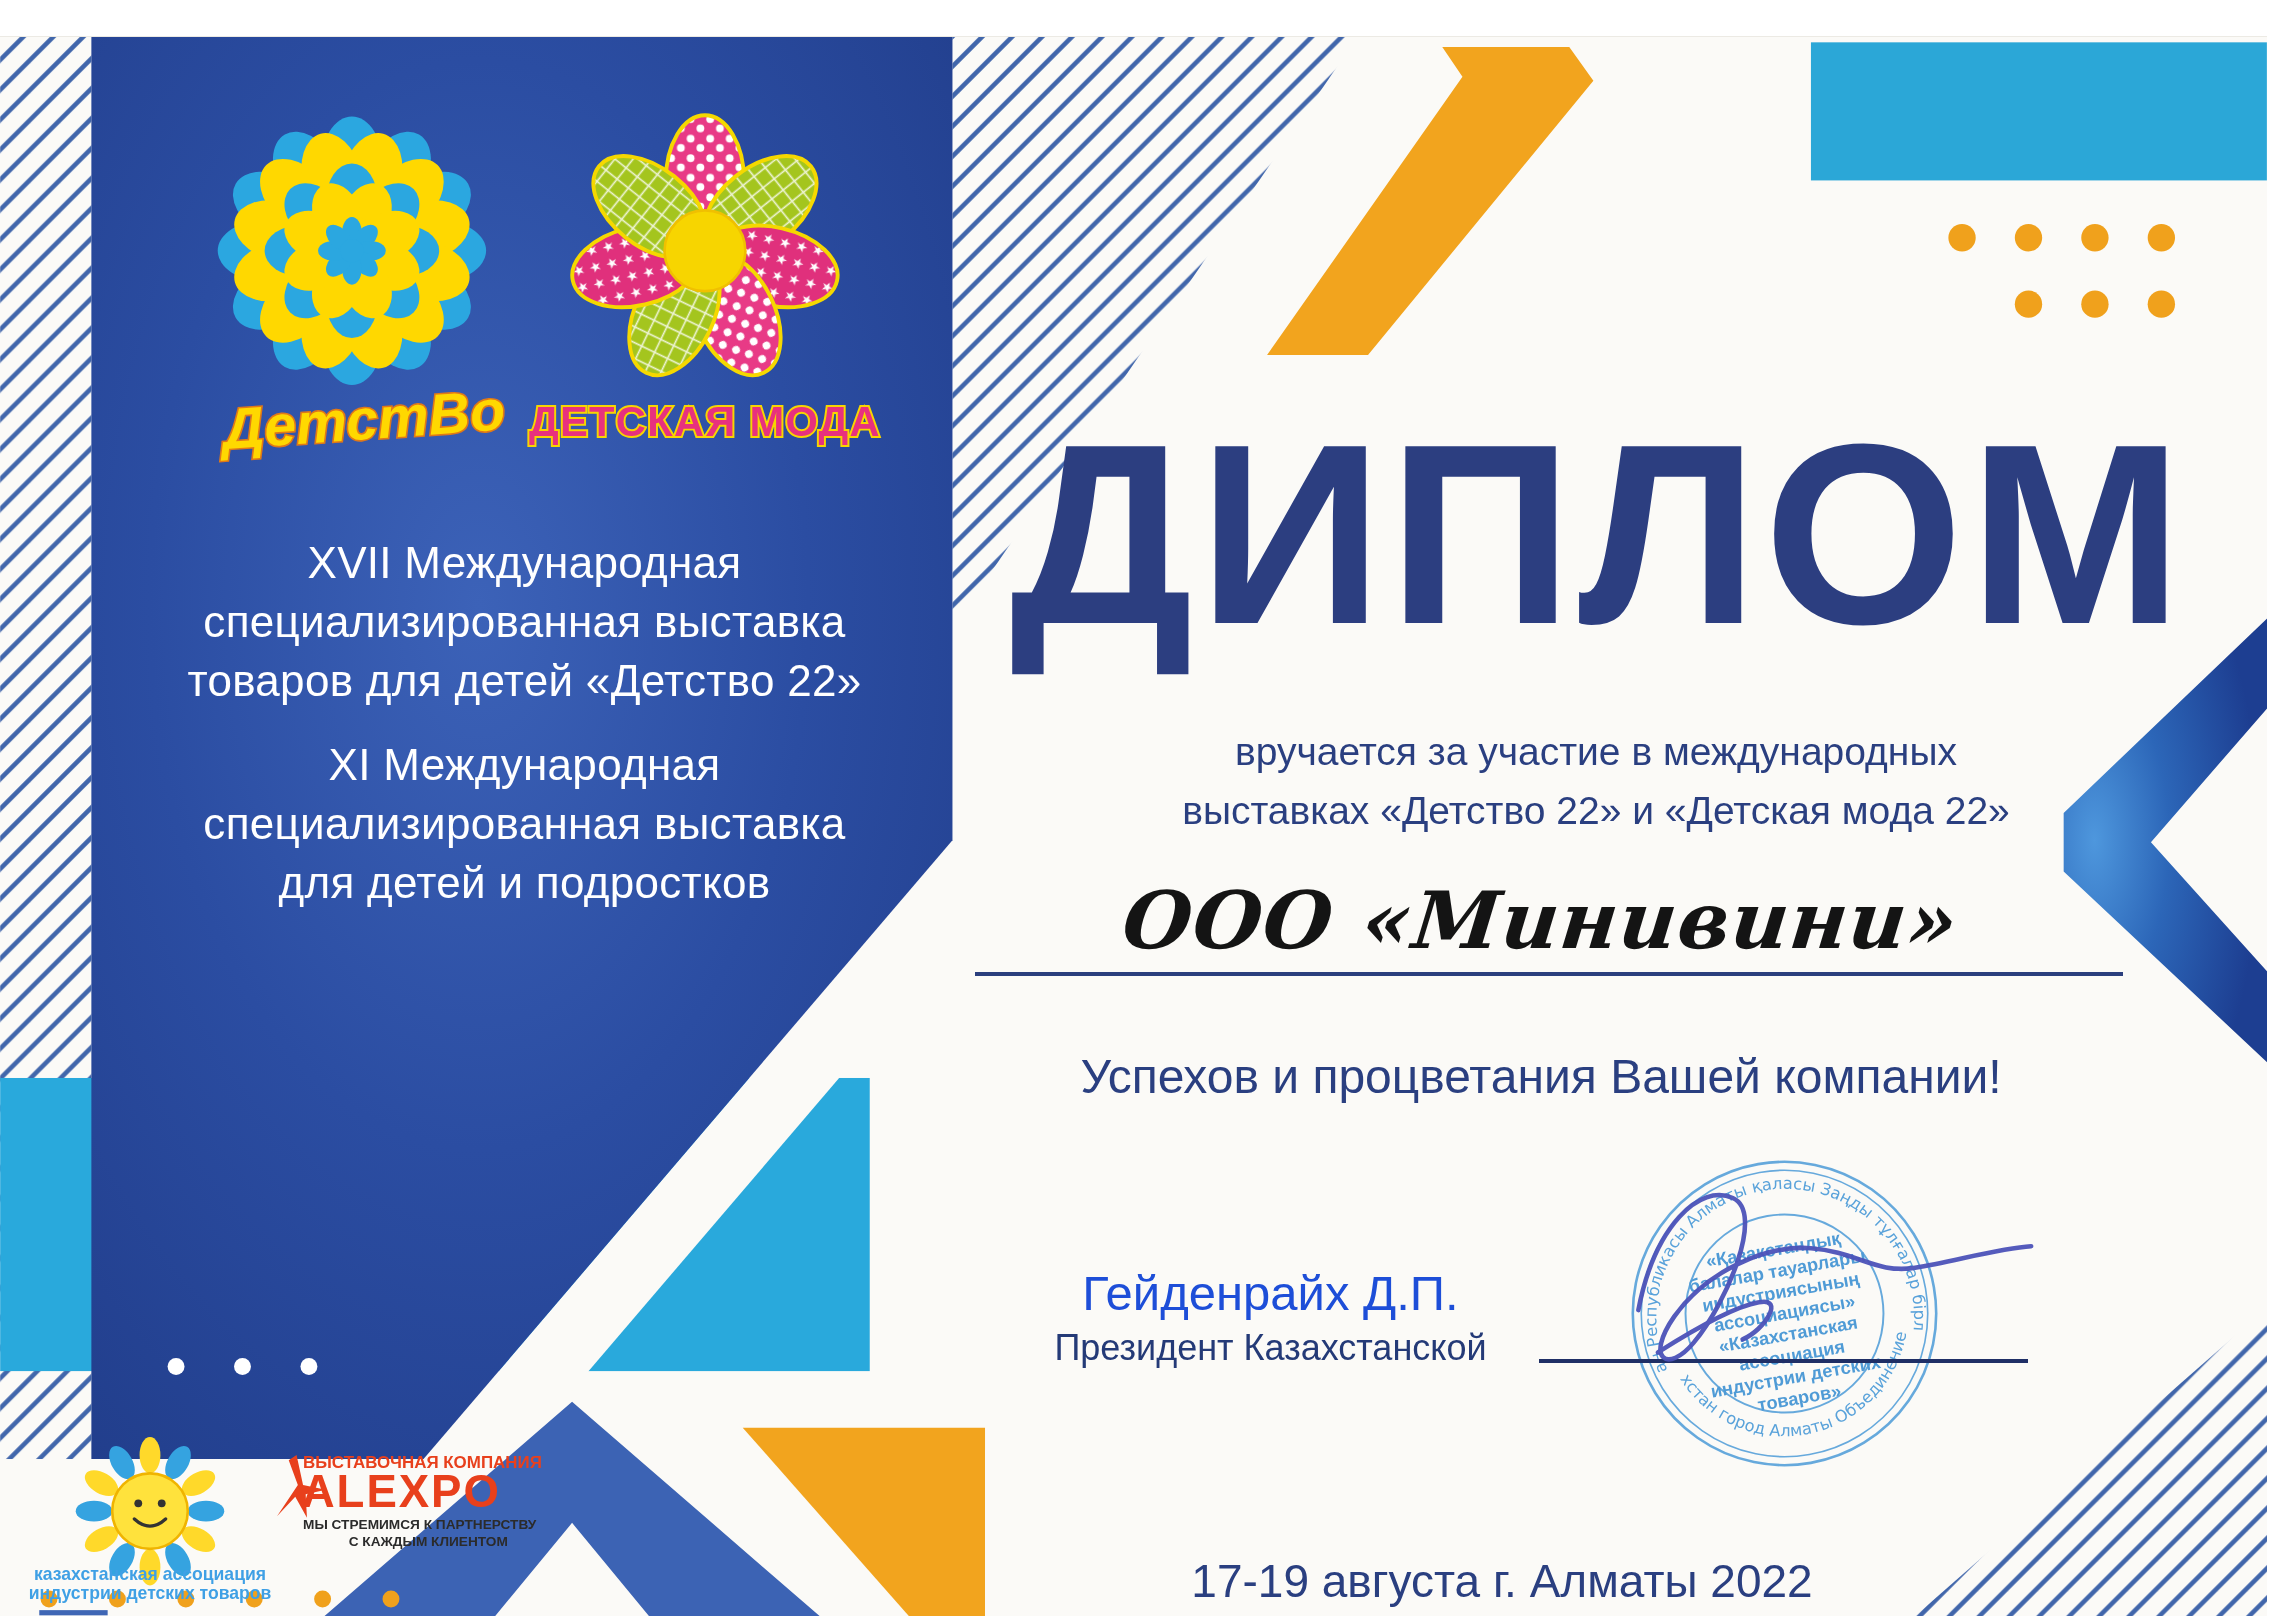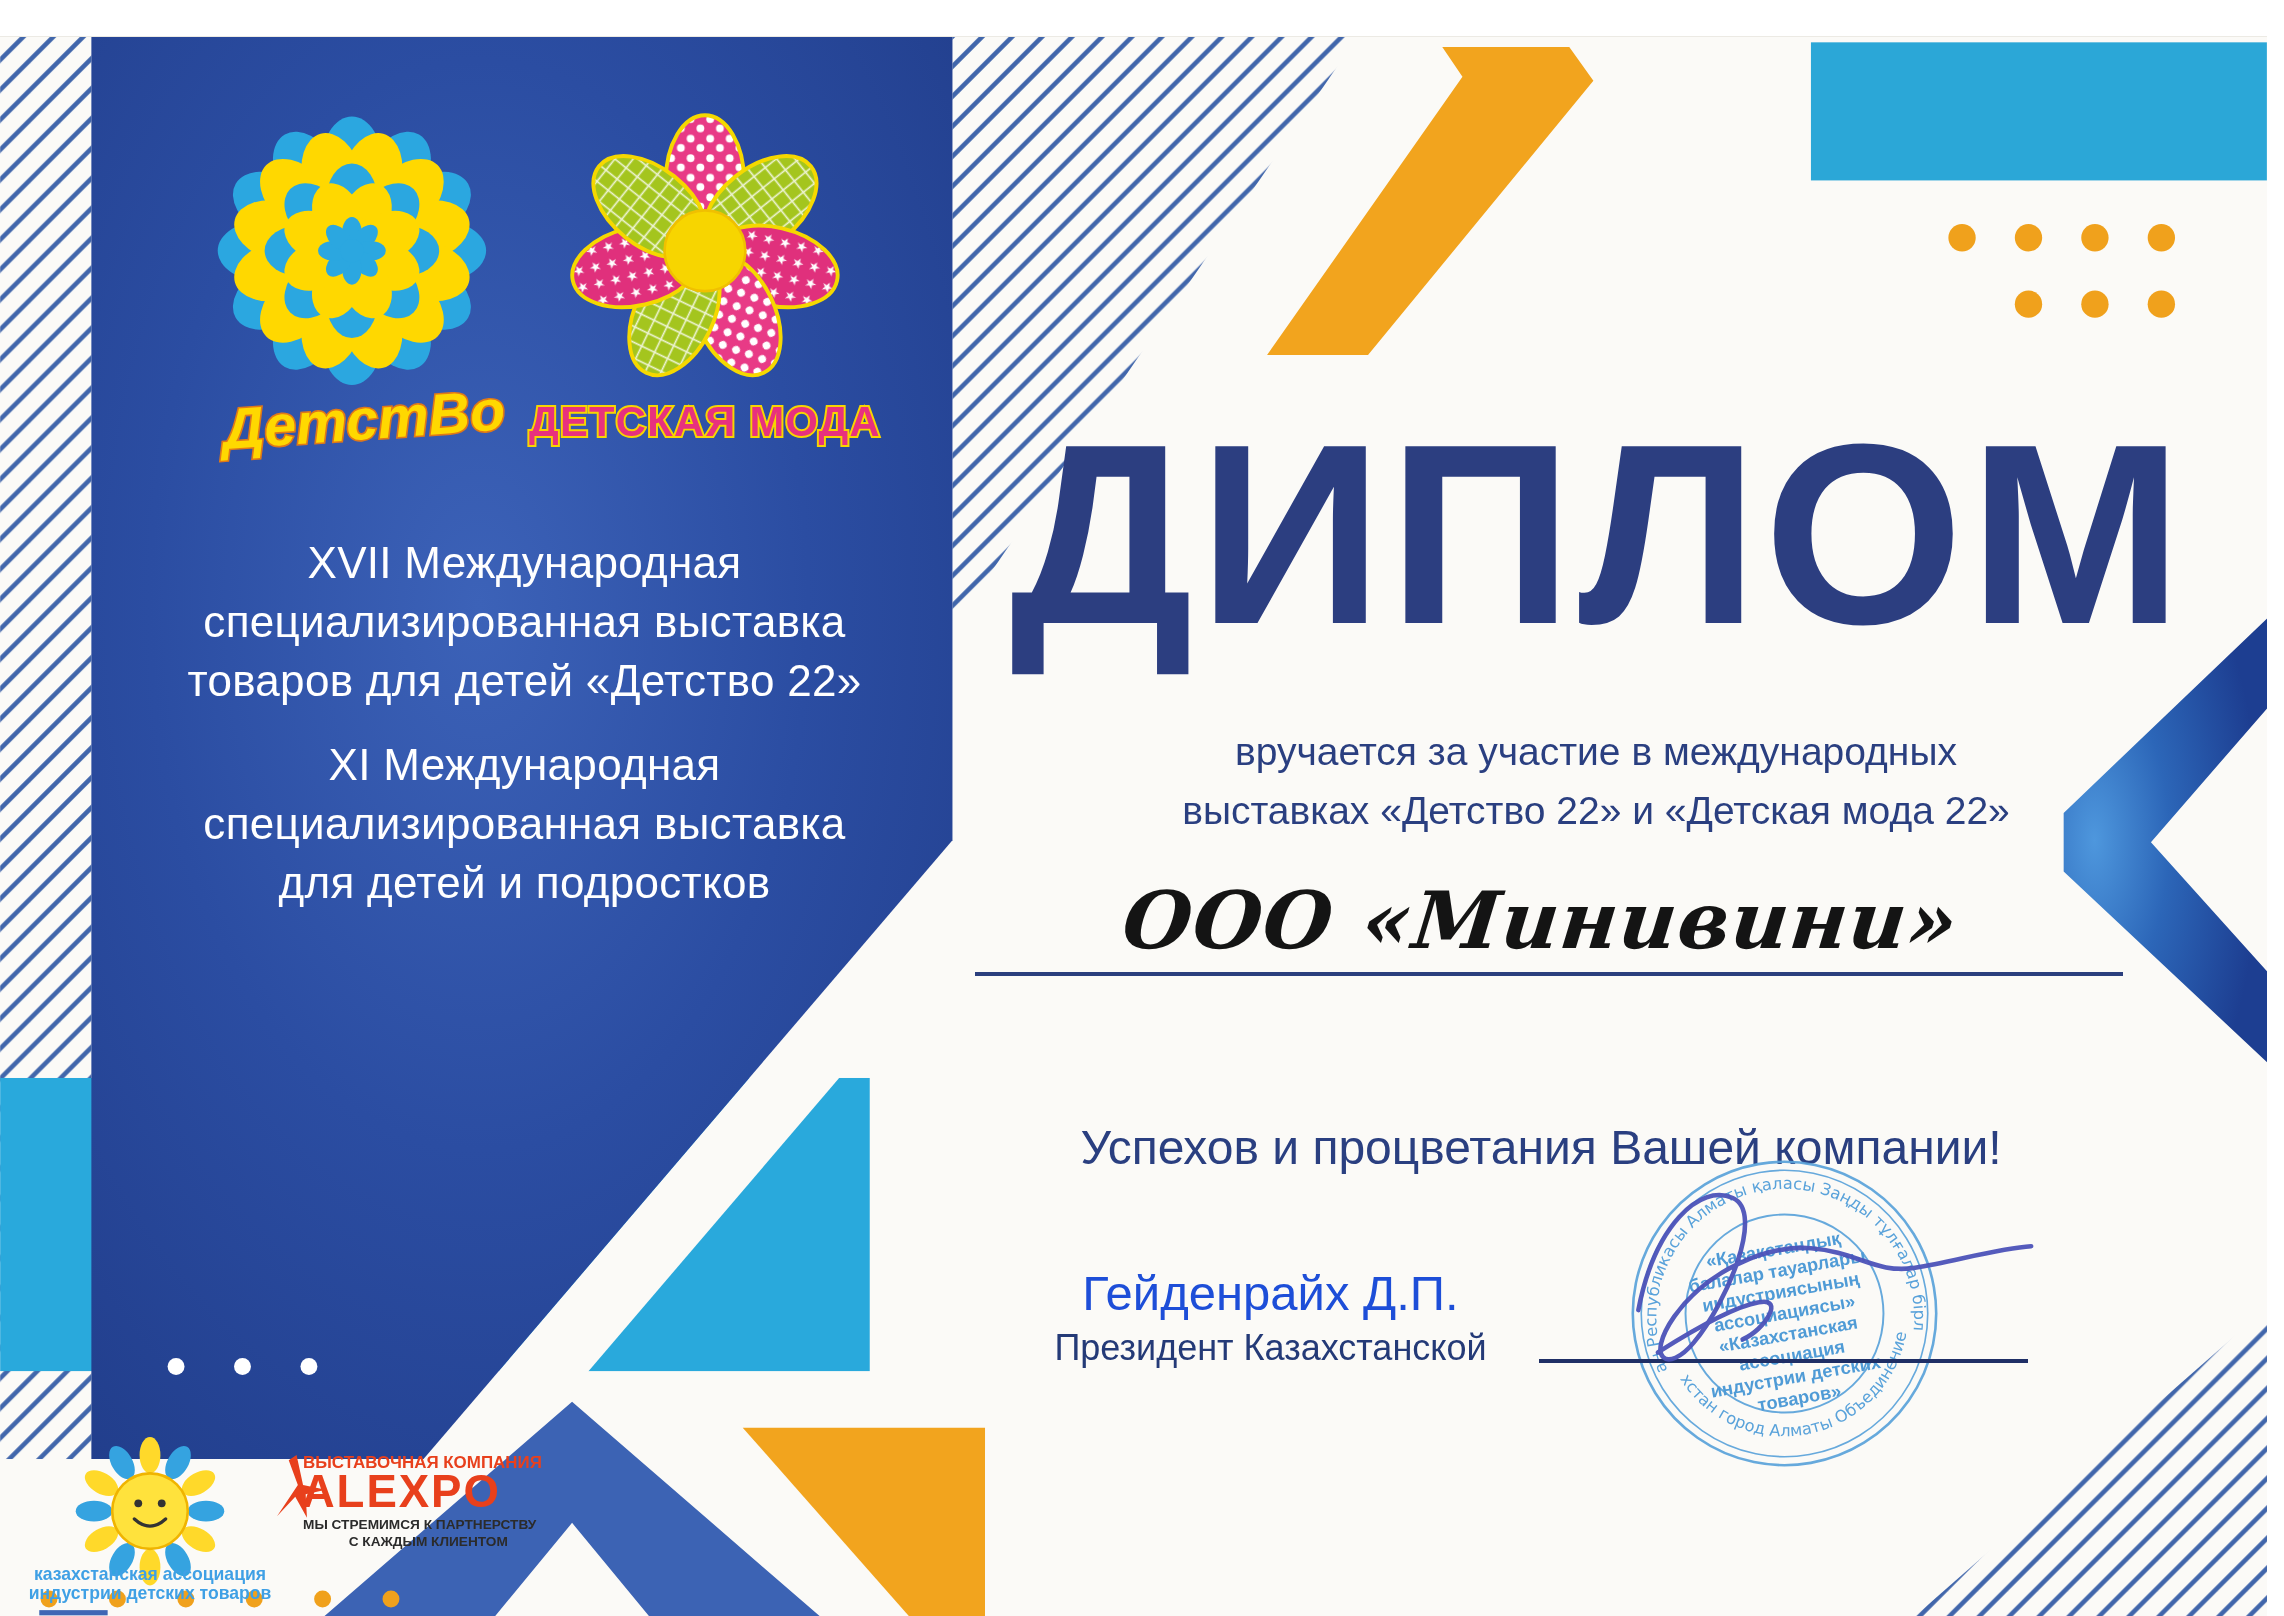--- a/index.html
+++ b/index.html
@@ -226,21 +226,21 @@
   <div class="abs title ctr" style="left:977px;top:397px;width:1244px;">ДИПЛОМ</div>
 
   <div class="abs sub ctr" style="left:977px;top:722px;width:1238px;">
     <span style="display:block">вручается за участие в международных</span>
     <span style="display:block">выставках «Детство 22» и «Детская мода 22»</span>
   </div>
 
   <div class="abs recipient ctr" style="left:945px;top:874px;width:1192px;">ООО «Минивини»</div>
   <div class="abs rule" style="left:975px;top:972px;width:1148px;"></div>
 
-  <div class="abs wish ctr" style="left:945px;top:1120px;width:1192px;text-align:center;">Успехов и процветания Вашей компании!</div>
+  <div class="abs wish ctr" style="left:945px;top:1049px;width:1192px;text-align:center;">Успехов и процветания Вашей компании!</div>
 
   <div class="abs ctr" style="left:1010px;top:1267px;width:521px;">
     <div class="sig-name">Гейденрайх Д.П.</div>
     <div class="sig-role" style="margin-top:9px;">Президент Казахстанской</div>
   </div>
 
   <svg class="abs stamp-svg" style="left:1625px;top:1154px;" width="319" height="319" viewBox="0 0 490 490">
     <g fill="none" stroke="#59a2da" opacity="0.92">
       <circle cx="245" cy="245" r="233" stroke-width="4"></circle>
       <circle cx="245" cy="245" r="220" stroke-width="2.5"></circle>
@@ -269,15 +269,16 @@
   </svg>
 
   <div class="abs" style="left:1539px;top:1359px;width:489px;height:3.9px;background:#1f2f66;"></div>
   <svg class="abs" style="left:1596px;top:1147px;" width="469" height="248" viewBox="0 0 720 380">
     <g fill="none" stroke="#4c52b8" stroke-width="7" stroke-linecap="round" opacity="0.95">
       <path d="M65,250 C90,120 160,55 210,78 C260,100 200,240 150,300 C110,348 75,325 120,260 C170,190 260,150 330,155 C400,160 430,195 490,185 C550,175 620,155 668,152"></path>
       <path d="M95,315 C150,280 210,245 250,238 C290,230 260,280 225,295"></path>
     </g>
   </svg>
 
+  <div class="abs date ctr" style="left:1173px;top:1554px;width:658px;">17-19 августа г. Алматы 2022</div>
 
 </div>
 
 
 </body></html>

